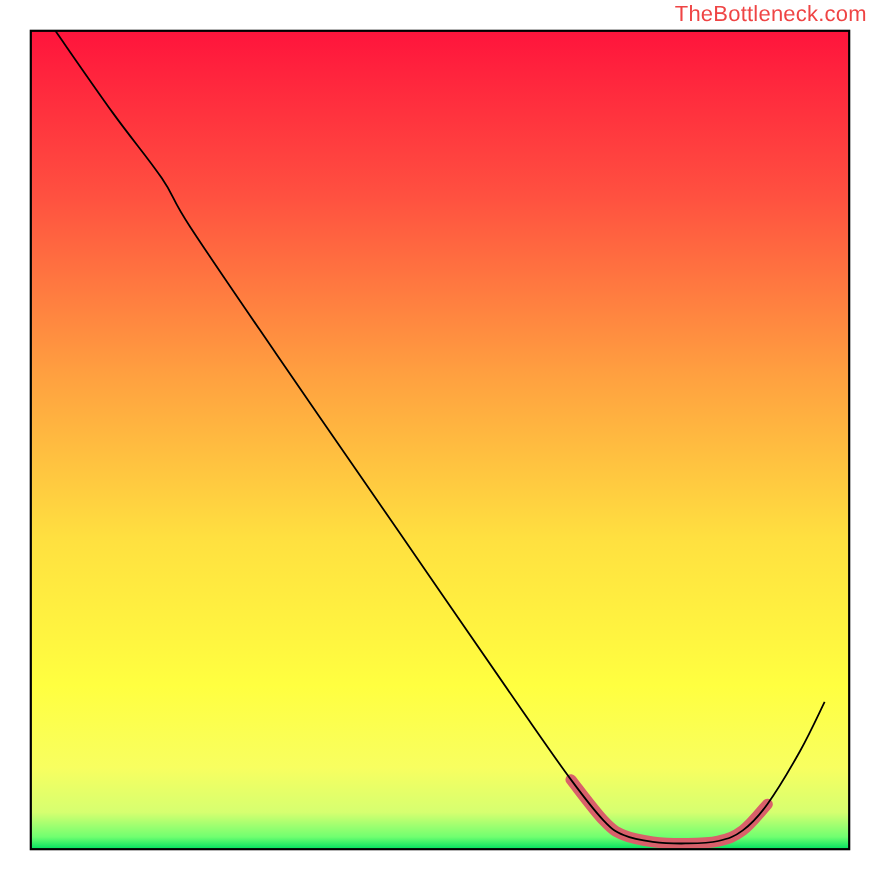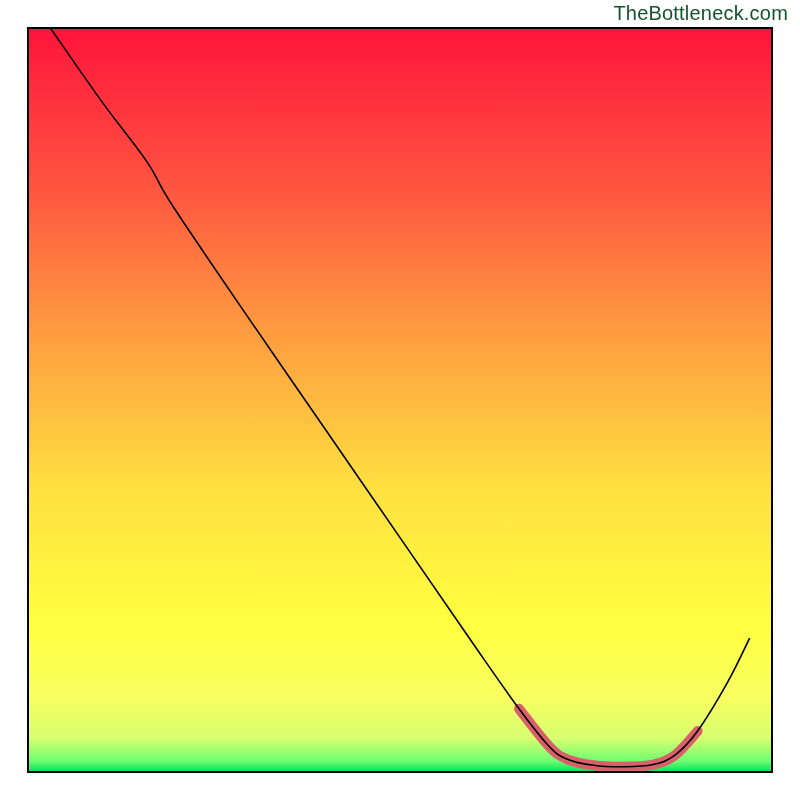--- a/index.html
+++ b/index.html
@@ -13,21 +13,21 @@
   }
   .stage {
     position: relative;
     width: 800px;
     height: 800px;
   }
   .watermark {
     position: absolute;
     top: 2px;
     right: 12px;
-    color: #14532d;
+    color: #ef4444;
     font-size: 20px;
     font-weight: 500;
     letter-spacing: 0.2px;
     user-select: none;
   }
   svg {
     display: block;
   }
 </style>
 </head>

